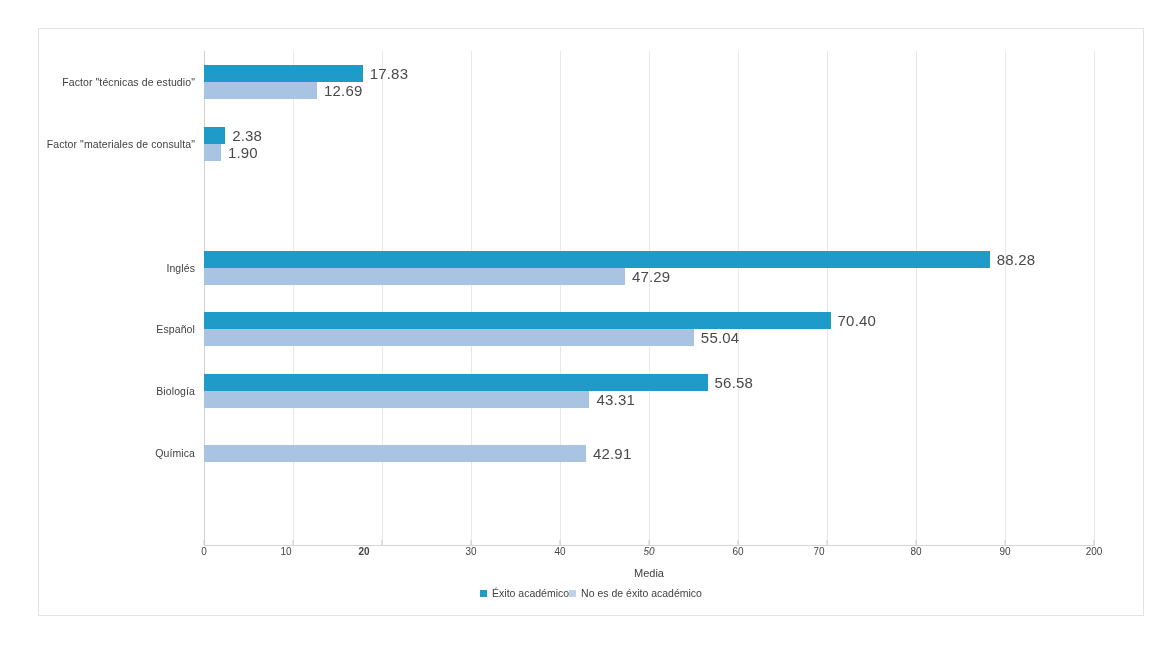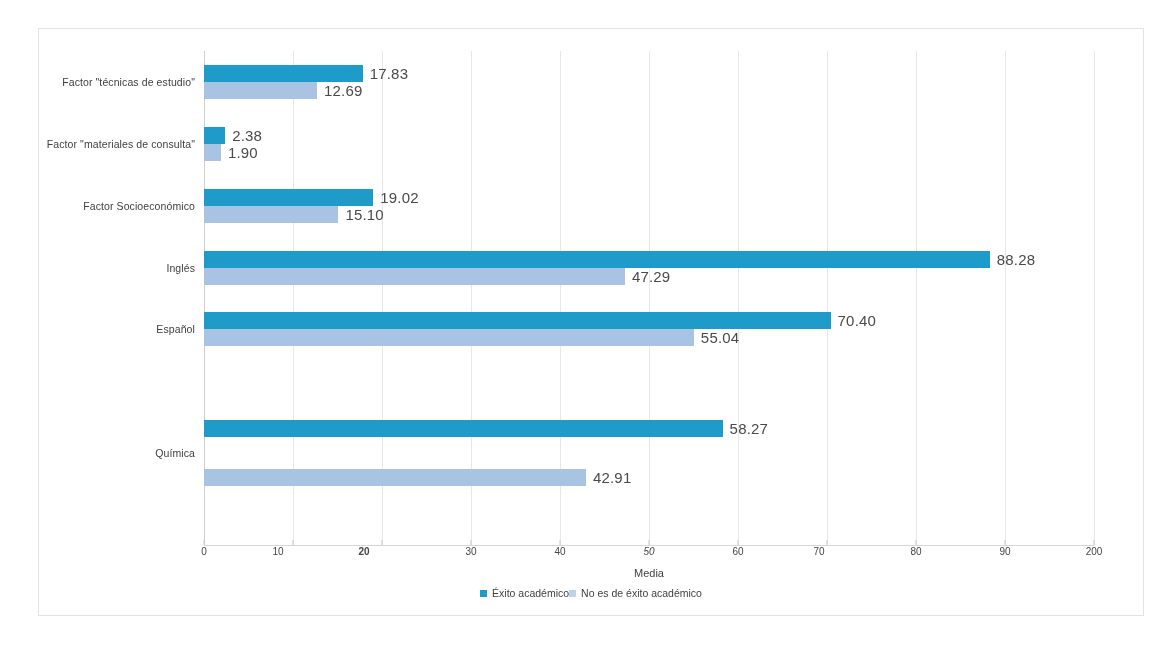--- a/index.html
+++ b/index.html
@@ -156,31 +156,20 @@
           <div class="cat-label">Factor "materiales de consulta"</div>
           <div class="barwrap">
             <div class="bar success" style="width: 21.182px; background: rgb(31, 155, 201);"></div>
             <span class="bar-value">2.38</span>
           </div>
           <div class="barwrap">
             <div class="bar nosuccess" style="width: 16.91px; background: rgb(168, 196, 226);"></div>
             <span class="bar-value">1.90</span>
           </div>
         </div>
-        <div class="row" style="top: 123.75px; height: 61.875px;">
-          <div class="cat-label">Factor Socioeconómico</div>
-          <div class="barwrap">
-            <div class="bar success" style="width: 169.278px; background: rgb(31, 155, 201);"></div>
-            <span class="bar-value">19.02</span>
-          </div>
-          <div class="barwrap">
-            <div class="bar nosuccess" style="width: 134.39px; background: rgb(168, 196, 226);"></div>
-            <span class="bar-value">15.10</span>
-          </div>
-        </div>
         <div class="row" style="top: 185.625px; height: 61.875px;">
           <div class="cat-label">Inglés</div>
           <div class="barwrap">
             <div class="bar success" style="width: 785.692px; background: rgb(31, 155, 201);"></div>
             <span class="bar-value">88.28</span>
           </div>
           <div class="barwrap">
             <div class="bar nosuccess" style="width: 420.881px; background: rgb(168, 196, 226);"></div>
             <span class="bar-value">47.29</span>
           </div>
@@ -189,40 +178,47 @@
           <div class="cat-label">Español</div>
           <div class="barwrap">
             <div class="bar success" style="width: 626.56px; background: rgb(31, 155, 201);"></div>
             <span class="bar-value">70.40</span>
           </div>
           <div class="barwrap">
             <div class="bar nosuccess" style="width: 489.856px; background: rgb(168, 196, 226);"></div>
             <span class="bar-value">55.04</span>
           </div>
         </div>
+        <div class="row" style="top: 309.375px; height: 61.875px;">
+          <div class="cat-label">Biología</div>
+          <div class="barwrap">
+            <div class="bar success" style="width: 503.562px; background: rgb(31, 155, 201);"></div>
+            <span class="bar-value">56.58</span>
+          </div>
+          <div class="barwrap">
+            <div class="bar nosuccess" style="width: 385.459px; background: rgb(168, 196, 226);"></div>
+            <span class="bar-value">43.31</span>
+          </div>
+        </div>
         <div class="row" style="top: 371.25px; height: 61.875px; gap: 32px;">
           <div class="cat-label">Química</div>
-          <div class="barwrap">
-            <div class="bar success" style="width: 518.603px; background: rgb(31, 155, 201);"></div>
-            <span class="bar-value">58.27</span>
-          </div>
           <div class="barwrap">
             <div class="bar nosuccess" style="width: 381.899px; background: rgb(168, 196, 226);"></div>
             <span class="bar-value">42.91</span>
           </div>
         </div>
       </div>
     <div id="axis-baseline"></div>
   </div>
 
   <div id="xaxis">
       <div class="tickmark" style="left: 0px;"></div>
       <div class="tick" style="left: 0px;">0</div>
       <div class="tickmark" style="left: 89px;"></div>
-      <div class="tick" style="left: 74px;">10</div>
+      <div class="tick" style="left: 82px;">10</div>
       <div class="tickmark" style="left: 178px;"></div>
       <div class="tick" style="left: 160px; font-weight: bold;">20</div>
       <div class="tickmark" style="left: 267px;"></div>
       <div class="tick" style="left: 267px;">30</div>
       <div class="tickmark" style="left: 356px;"></div>
       <div class="tick" style="left: 356px;">40</div>
       <div class="tickmark" style="left: 445px;"></div>
       <div class="tick" style="left: 445px; font-style: italic;">50</div>
       <div class="tickmark" style="left: 534px;"></div>
       <div class="tick" style="left: 534px;">60</div>

